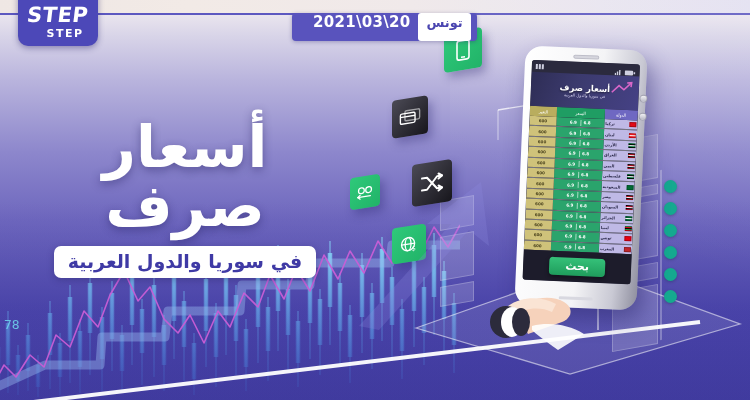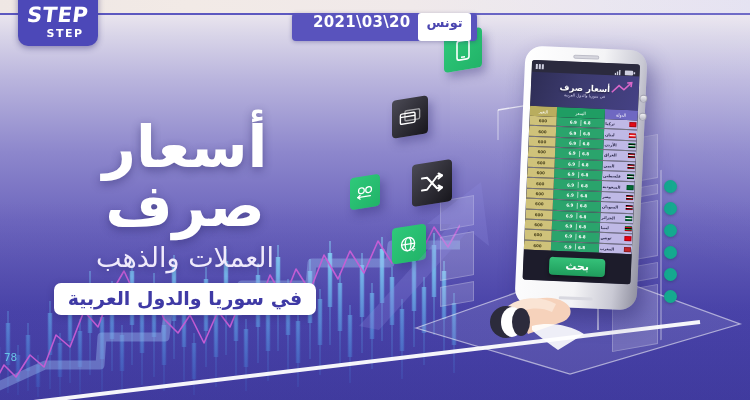--- a/index.html
+++ b/index.html
@@ -90,21 +90,21 @@
     box-shadow:0 2px 7px rgba(35,30,95,.35);
   }
 
   
   .chartbg{
     position:absolute; left:-10px; bottom:0; width:470px; height:185px;
     overflow:hidden; z-index:3; opacity:.95;
   }
   .chartbg svg{ display:block; }
   .ylab{
-    position:absolute; left:4px; bottom:36px; color:#6fd8ef; font-size:11px;
+    position:absolute; left:4px; bottom:68px; color:#6fd8ef; font-size:13px;
     font-family:"DejaVu Sans Mono", monospace; opacity:.85; z-index:4;
   }
   .diag-white{
     position:absolute; left:0; bottom:0; width:750px; height:90px; z-index:6;
     pointer-events:none;
   }
 
   
   .scene{ position:absolute; left:360px; top:30px; width:390px; height:340px; z-index:7; }
 
@@ -290,21 +290,20 @@
     <div class="logo-news">STEP</div>
   </div>
 
   <div class="datebar">
     <span class="date-num">2021\03\20</span>
     <span class="date-day">تونس</span>
   </div>
 
   <div class="headline-wrap">
     <div class="h-main">أسعار صرف</div>
-    <div class="h-sub">العملات والذهب</div>
     <div class="h-badge-row">
       <div class="h-badge">في سوريا والدول العربية</div>
     </div>
   </div>
 
   <div class="scene">
 
     <svg class="bigarrow" width="180" height="150" viewBox="0 0 180 150">
       <path d="M4 146 L96 44 L72 44 L126 2 L134 66 L114 50 L24 150 Z" fill="#8e8ae0" opacity=".55"></path>
     </svg>

